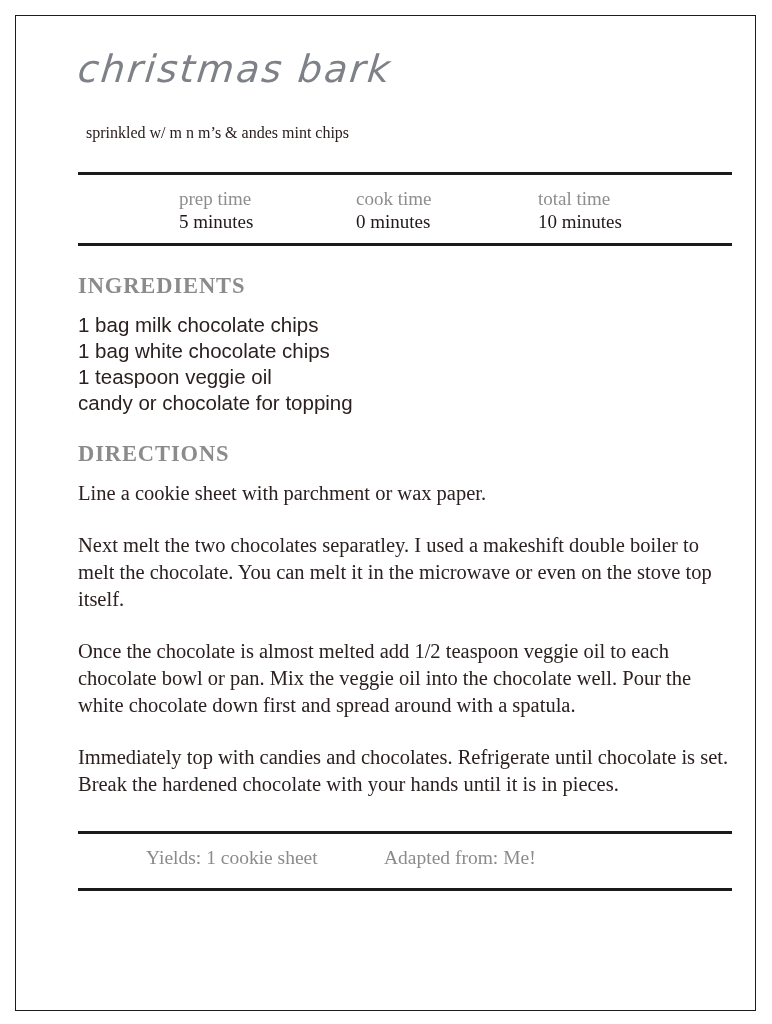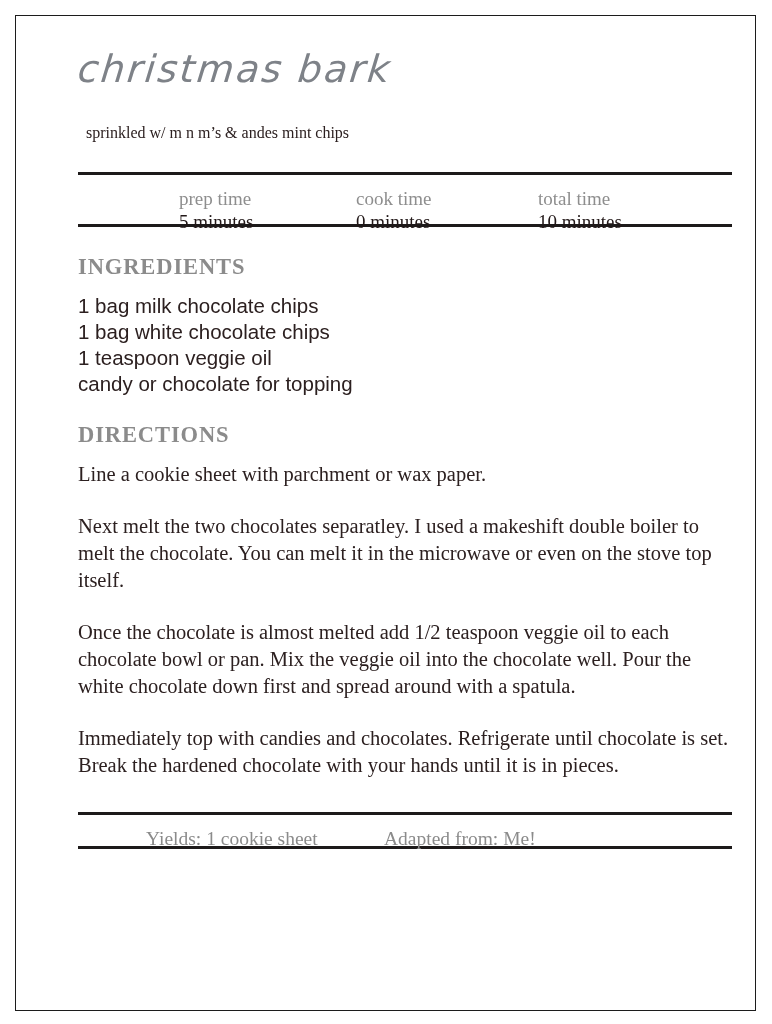--- a/index.html
+++ b/index.html
@@ -75,21 +75,21 @@
     margin: 0;
   }
   .rule-times-top { margin-top: 26px; }
   .rule-times-bottom { margin-top: 0; }
   .rule-footer-top { margin-top: 0; }
   .rule-footer-bottom { margin-top: 0; }
 
   
   .times {
     position: relative;
-    height: 49px;
+    height: 68px;
   }
   .time-col {
     position: absolute;
     top: 12px;
   }
   .time-col.c0 { left: 101px; }
   .time-col.c1 { left: 278px; }
   .time-col.c2 { left: 460px; }
   .time-label {
     font-family: "Liberation Serif", serif;
@@ -140,21 +140,21 @@
     line-height: 27px;
     color: #2c2020;
     margin: 0 0 25px 0;
   }
   .direction-step:last-child { margin-bottom: 0; }
 
   
   .footer-spacer { height: 33px; }
   .footer {
     position: relative;
-    height: 31px;
+    height: 54px;
   }
   .footer-item {
     position: absolute;
     top: 11px;
     font-family: "Liberation Serif", serif;
     font-size: 19.5px;
     line-height: 25px;
     color: #8b8b8b;
     white-space: nowrap;
   }

